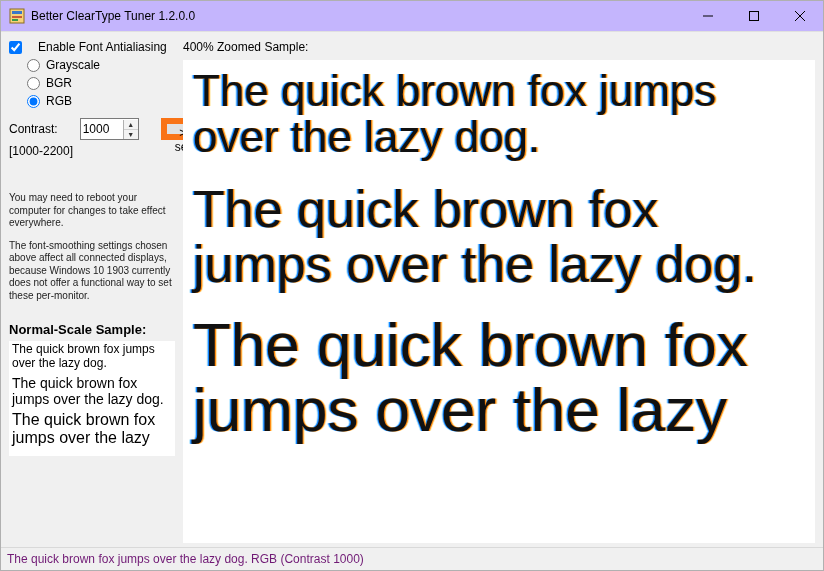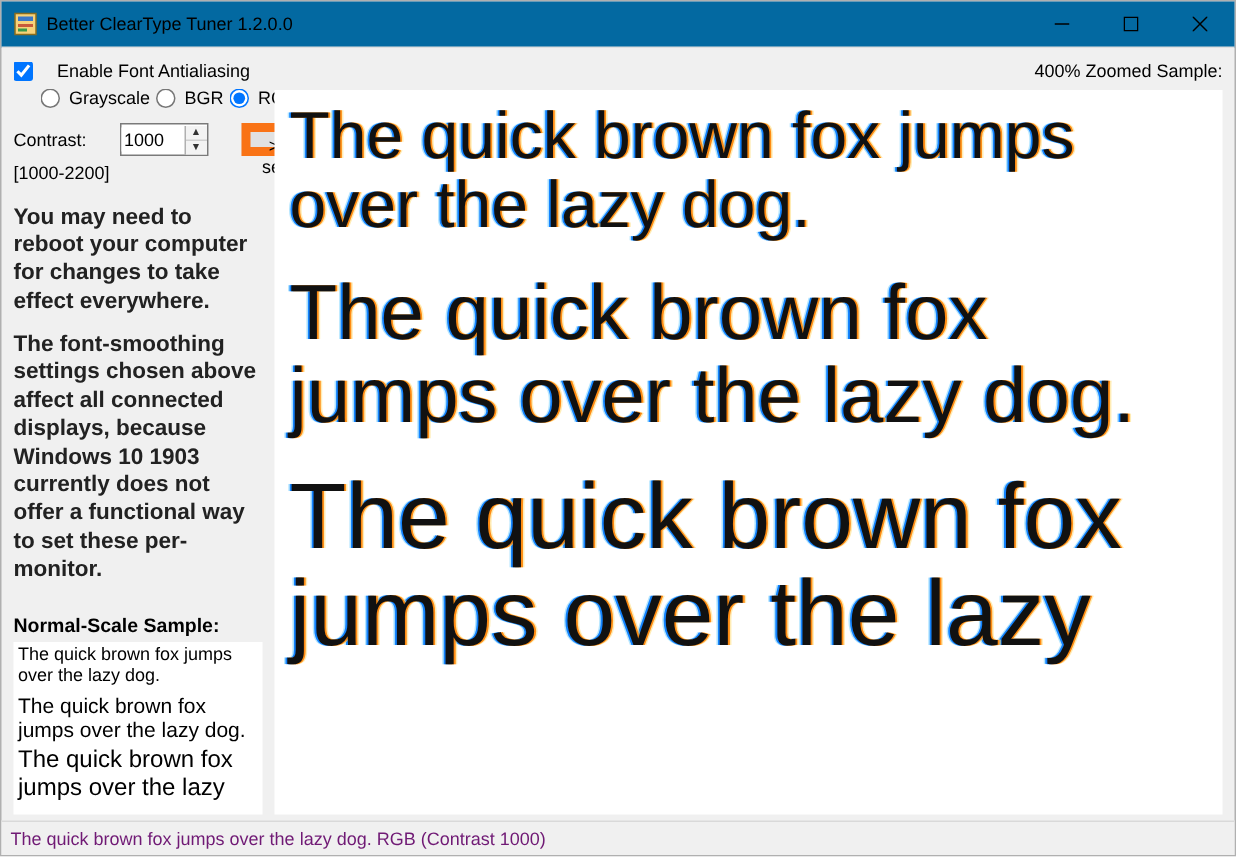--- a/index.html
+++ b/index.html
@@ -1,50 +1,50 @@
 <!DOCTYPE html>
 <html><head>
 <meta charset="utf-8">
 <style>
   html,body{margin:0;padding:0;font-family:"Segoe UI",Tahoma,sans-serif;font-size:12px;color:#000;background:#fff}
   .window{width:824px;height:571px;border:1px solid #b0b0b0;box-sizing:border-box;display:flex;flex-direction:column;background:#f0f0f0;position:relative}
-  .titlebar{height:30px;background:#0369a1;display:flex;align-items:center;border-bottom:1px solid #e0e0e0}
+  .titlebar{height:30px;background:#c4b5fd;display:flex;align-items:center;border-bottom:1px solid #e0e0e0}
   .title-icon{width:16px;height:16px;margin:0 6px 0 8px;display:inline-block}
   .title-text{flex:1;font-size:12px}
   .controls{display:flex;height:100%}
   .ctrl{width:46px;display:flex;align-items:center;justify-content:center}
   .ctrl svg{width:10px;height:10px}
   .client{flex:1;display:flex;flex-direction:column;min-height:0}
   .main{flex:1;display:flex;min-height:0}
   .sidebar{width:182px;box-sizing:border-box;padding:8px 8px 4px 8px;display:flex;flex-direction:column;gap:2px}
   .cb-row{display:flex;align-items:center;gap:16px;margin-bottom:2px}
   .cb-row input{margin:0}
-  .radio-group{margin-left:18px;display:flex;flex-direction:row;gap:4px;margin-bottom:6px}
+  .radio-group{margin-left:18px;display:flex;flex-direction:column;gap:4px;margin-bottom:6px}
   .radio-row{display:flex;align-items:center;gap:6px}
   .radio-row input{margin:0}
   .contrast-row{display:flex;align-items:center;gap:22px;margin-top:2px}
   .spinner{display:flex;align-items:center;border:1px solid #7a7a7a;background:#fff;height:20px}
   .spinner input{width:38px;border:none;outline:none;font:inherit;padding:1px 2px;text-align:left}
   .spinner .arrows{display:flex;flex-direction:column;border-left:1px solid #b0b0b0}
   .spinner .arrow{width:14px;height:9px;display:flex;align-items:center;justify-content:center;font-size:7px;line-height:1;background:#f3f3f3;color:#333;user-select:none}
   .spinner .arrow:first-child{border-bottom:1px solid #d0d0d0}
   .btn{border:6px solid #f97316;background:#e1e1e1;font:inherit;padding:2px 8px;height:22px;cursor:default}
   .range-hint{text-align:left;margin:2px 0 8px 0}
   .restore-btn{width:100%;height:24px}
   .spacer{height:22px}
-  .info{font-size:15px;line-height:1.25;font-weight:700;color:#222}
+  .info{font-size:10px;line-height:1.25;font-weight:400;color:#222}
   .info p{margin:0 0 10px 0}
   .normal-label{font-weight:600;font-size:13px;margin-top:8px}
   .normal-sample{background:#fff;padding:2px 3px 4px 3px;margin-top:2px;font-weight:400;color:#000}
   .normal-sample div{margin-bottom:4px;line-height:1.15}
   .ns1{font-size:12px}
   .ns2{font-size:14px}
   .ns3{font-size:16px}
   .rightcol{flex:1;display:flex;flex-direction:column;min-width:0;padding:8px 8px 4px 0}
-  .zoom-label{text-align:right;font-size:12px;margin-bottom:6px}
+  .zoom-label{text-align:left;font-size:12px;margin-bottom:6px}
   .zoom-area{flex:1;background:#fff;overflow:hidden;position:relative;min-height:0}
   .zoom-inner{position:absolute;inset:0;padding:8px 10px 0 10px;display:flex;flex-direction:column;font-family:"Segoe UI",Arial,sans-serif;color:#111;letter-spacing:0px}
   .z{font-weight:400;line-height:1.05;margin-bottom:22px;
      text-shadow:
        1.2px 0 0 rgba(255,130,0,0.9),
        2.2px 0 0 rgba(255,220,120,0.55),
       -1.2px 0 0 rgba(0,120,255,0.9),
       -2.2px 0 0 rgba(120,210,255,0.55)}
   .z1{font-size:44px}
   .z2{font-size:52px;margin-bottom:20px}

